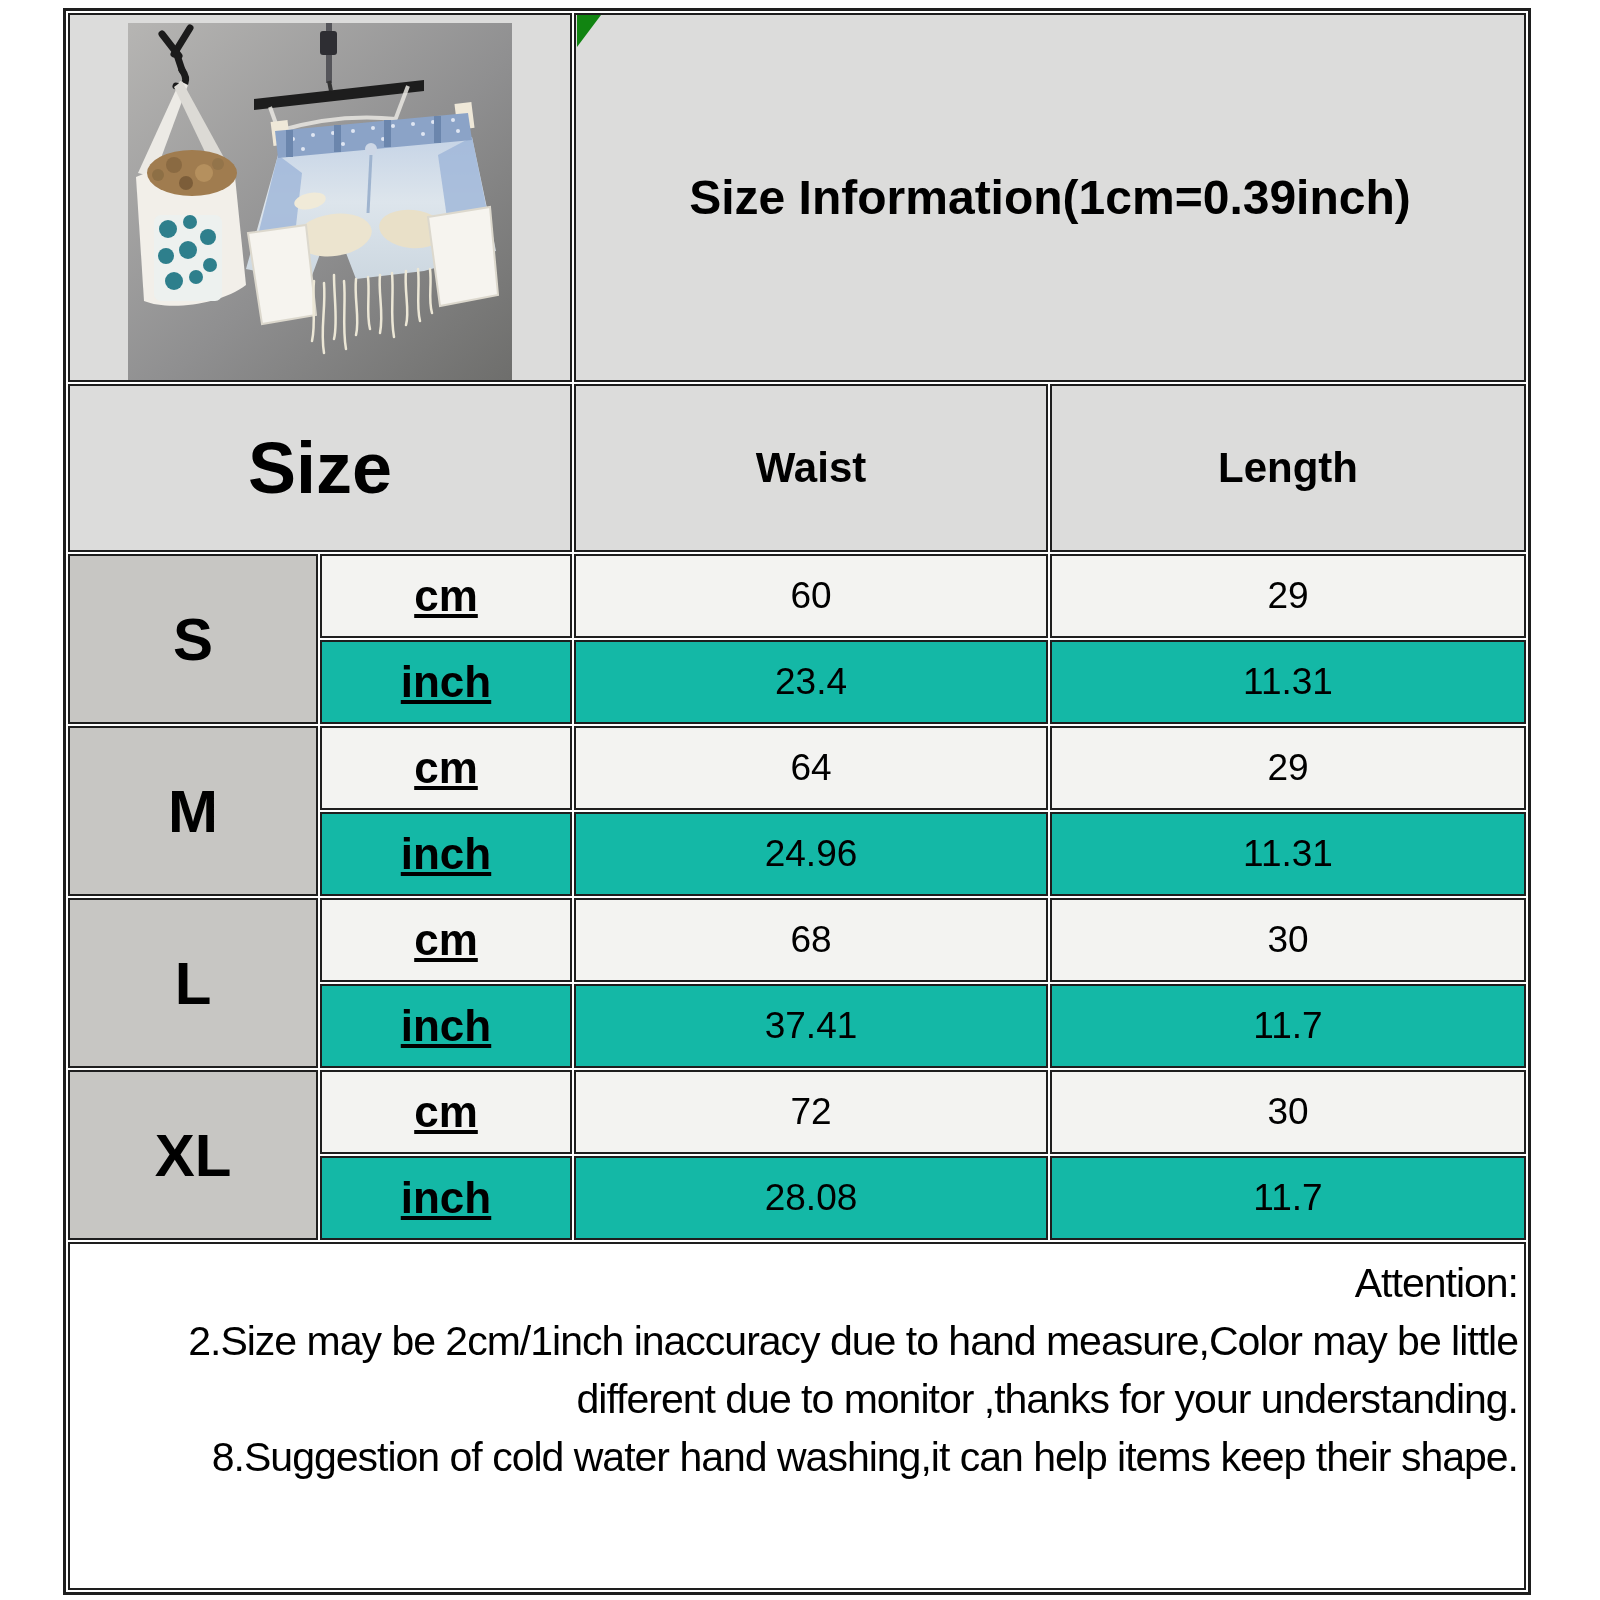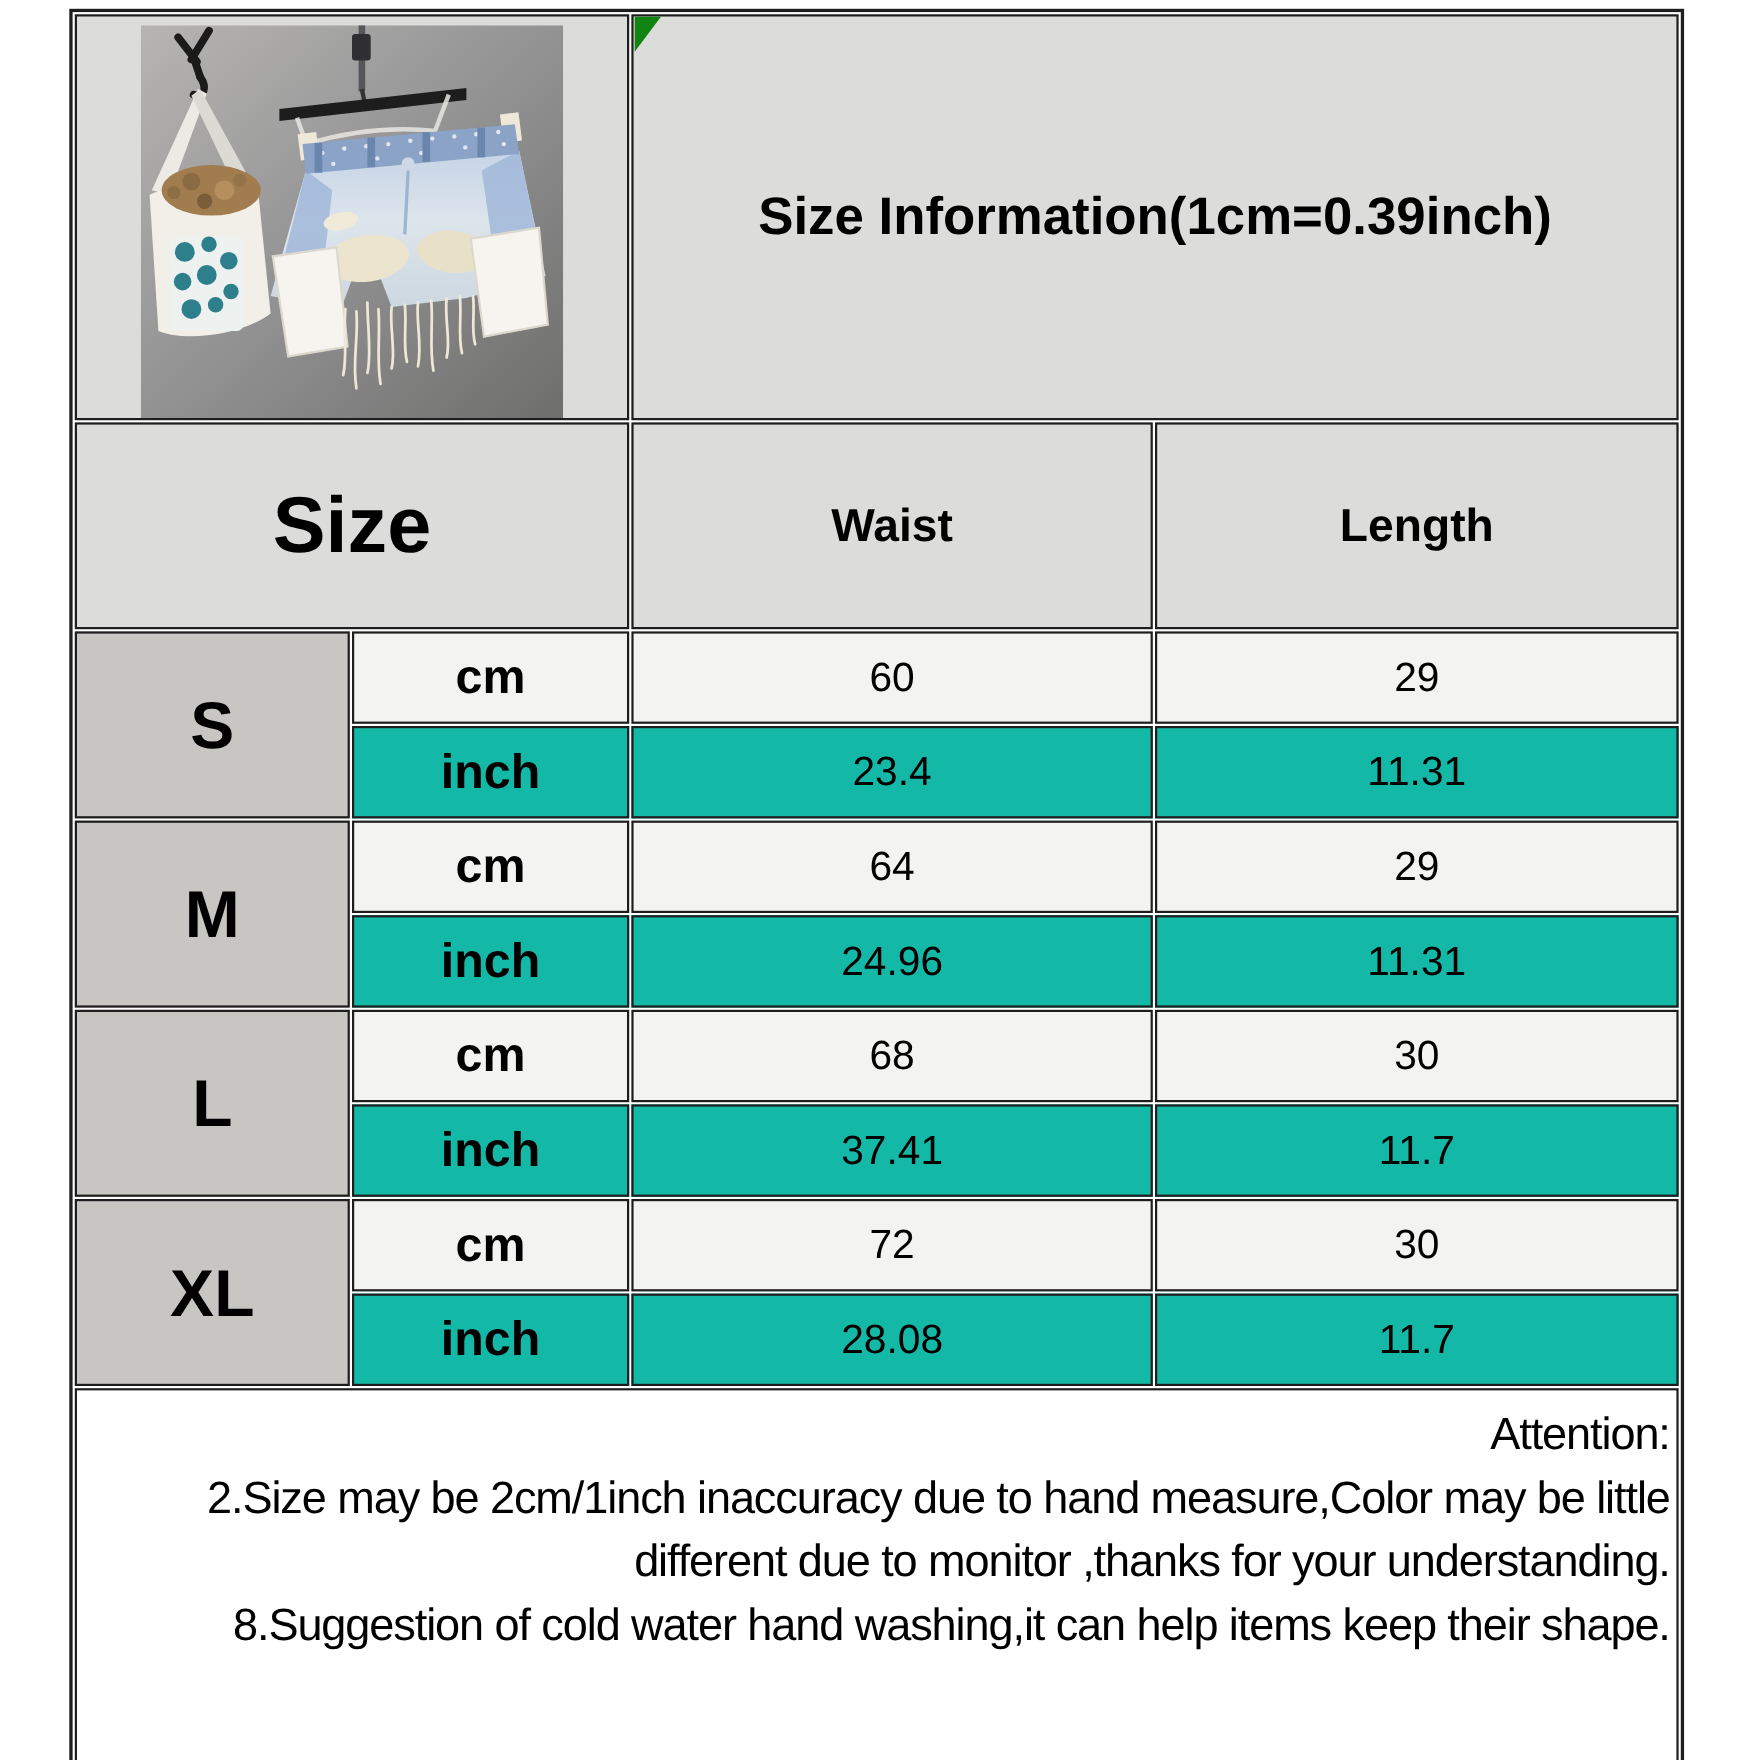--- a/index.html
+++ b/index.html
@@ -34,30 +34,30 @@
   .title-cell  { background: #dcdcdb; position: relative; }
   .title-text  { font-weight: bold; font-size: 48px; letter-spacing: 0px; }
   .corner-flag {
     position: absolute; top: 0; left: 1px;
     width: 0; height: 0;
     border-top: 32px solid #118411;
     border-right: 24px solid transparent;
   }
 
   
-  .header-row td { height: 188px; background: #dcdcdb; font-weight: bold; }
+  .header-row td { height: 168px; background: #dcdcdb; font-weight: bold; }
   .size-h { font-size: 72px; }
   .col-h  { font-size: 42px; }
 
   
   .cm-row td, .inch-row td { height: 84px; }
   .cm-row .unit, .cm-row .val { background: #f3f3f1; }
   .inch-row .unit, .inch-row .val { background: #14b8a6; }
   .size-label { background: #c7c6c3; font-weight: bold; font-size: 60px; }
-  .unit { font-weight: bold; font-size: 44px; }
+  .unit { font-weight: bold; font-size: 44px; text-decoration: underline; }
   .val  { font-weight: normal; font-size: 37px; }
 
   
   .attention {
     height: 348px;
     background: #ffffff;
     text-align: right;
     vertical-align: top;
     padding: 10px 6px 0 8px;
   }

